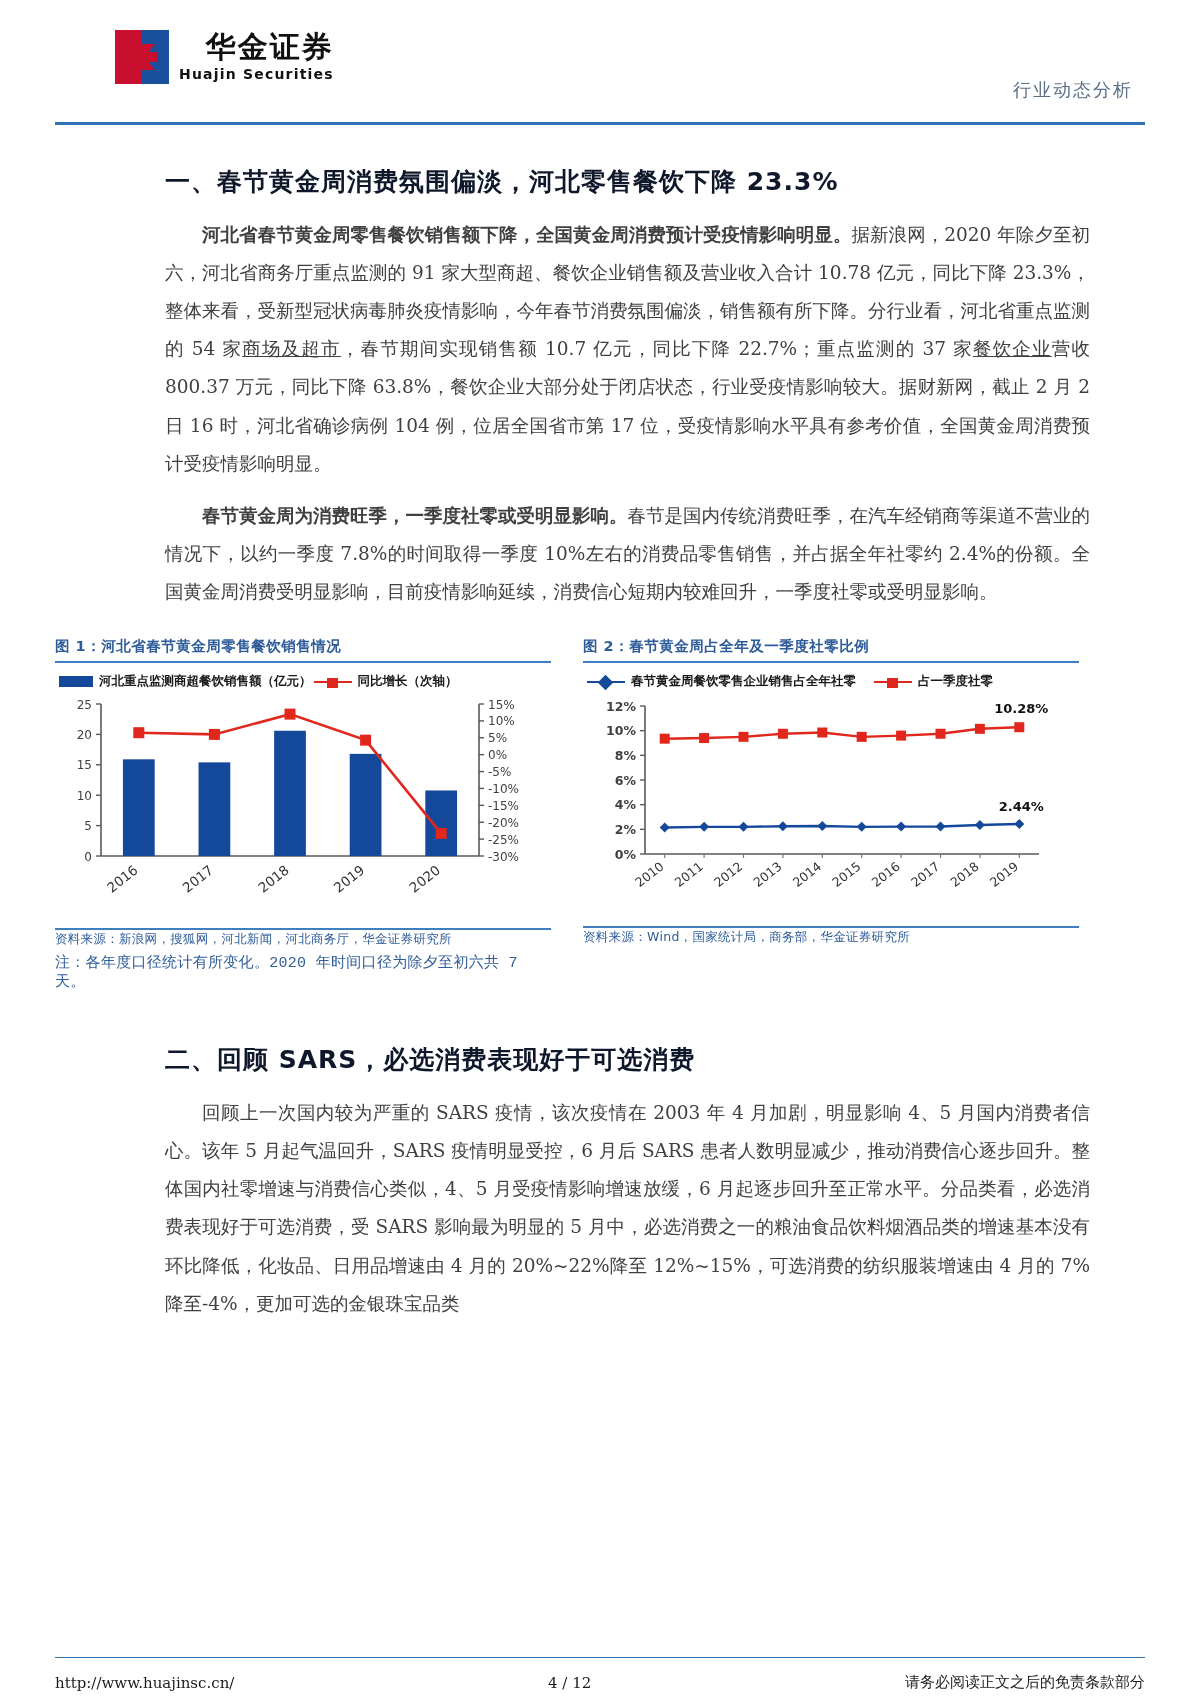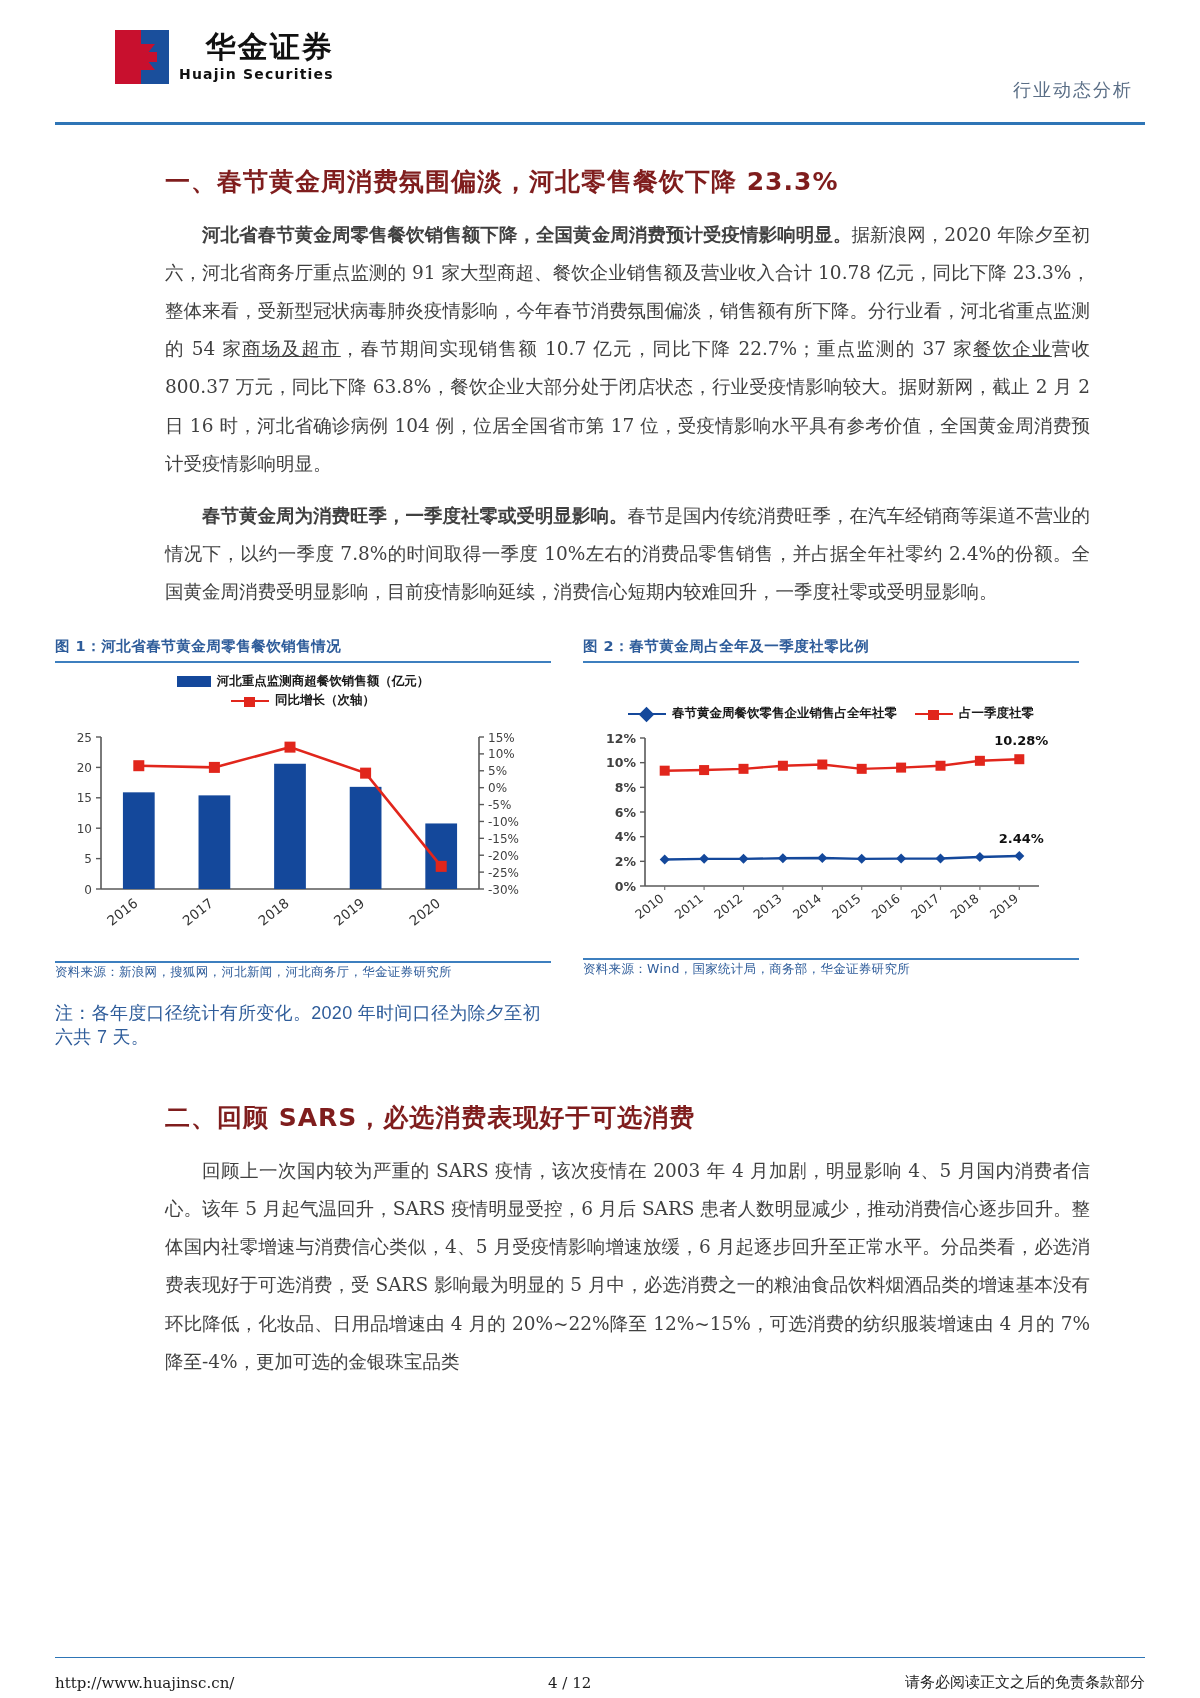--- a/index.html
+++ b/index.html
@@ -27,21 +27,21 @@
              color: #111; margin-top: 3px; }
   .header-right { position: absolute; right: 12px; bottom: 20px; font-size: 18px; color: #5a6e86;
                   font-family: "DejaVu Serif", serif; letter-spacing: 2px; }
   .header-rule { margin: 0 55px; height: 3px; background: #2e75b6; }
 
   
   .content { margin: 0 55px; padding-top: 10px; }
 
   h1.sec-title {
     font-family: "DejaVu Sans", sans-serif;
-    font-size: 25px; font-weight: 700; color: #7f1d1d;
+    font-size: 25px; font-weight: 700; color: #0f172a;
     margin: 30px 0 18px 110px; letter-spacing: 1px;
   }
   h2.sub-title {
     font-family: "DejaVu Sans", sans-serif;
     font-size: 22px; font-weight: 700; color: #2e5c9a;
     margin: 26px 0 16px 110px; letter-spacing: 1px;
   }
   p.body {
     font-size: 18.5px; line-height: 2.06; text-align: justify;
     margin: 0 55px 0 110px; color: #404040;
@@ -59,29 +59,29 @@
     font-family: "DejaVu Sans", sans-serif;
     font-size: 14.5px; color: #2e5c9a; font-weight: 600;
     padding-bottom: 5px; border-bottom: 2px solid #3d7fbf; letter-spacing: .5px;
   }
   .fig-body { border-bottom: 2px solid #3d7fbf; padding: 10px 4px 8px 4px; }
   .fig-src {
     font-family: "DejaVu Sans", sans-serif;
     font-size: 12.5px; color: #2e5c9a; padding-top: 1px; letter-spacing: .3px;
   }
   .fig-note {
-    font-family: Liberation Sans, sans-serif;
-    font-size: 18px; color: #2e5c9a; margin-top: 20px; letter-spacing: .3px;
-  }
-
-  
-  .legend { display: flex; flex-direction: column; align-items: center; gap: 2px; margin-bottom: 20px; }
+    font-family: Liberation Mono, monospace;
+    font-size: 15px; color: #2e5c9a; margin-top: 5px; letter-spacing: .3px;
+  }
+
+  
+  .legend { display: flex; flex-direction: row; align-items: center; gap: 2px; margin-bottom: 6px; }
   .legend-row { display: flex; align-items: center; gap: 6px; font-size: 12.5px;
                 font-family: "DejaVu Sans", sans-serif; font-weight: 700; color: #1a1a1a; }
-  .legend2 { display: flex; justify-content: center; gap: 18px; margin-bottom: 4px; margin-top: 32px; }
+  .legend2 { display: flex; justify-content: flex-start; gap: 18px; margin-bottom: 4px; }
   .lg-bar { width: 34px; height: 11px; background: #14489b; display: inline-block; }
   .lg-line-red { position: relative; width: 38px; height: 12px; display: inline-block; }
   .lg-line-red::before { content: ""; position: absolute; top: 5px; left: 0; width: 38px; height: 2.5px; background: #e1261c; }
   .lg-line-red::after { content: ""; position: absolute; top: 2px; left: 13px; width: 11px; height: 10px; background: #e1261c; }
   .lg-line-blue { position: relative; width: 38px; height: 12px; display: inline-block; }
   .lg-line-blue::before { content: ""; position: absolute; top: 5px; left: 0; width: 38px; height: 2.5px; background: #14489b; }
   .lg-line-blue::after { content: ""; position: absolute; top: 1px; left: 13px; width: 11px; height: 11px; background: #14489b;
                           transform: rotate(45deg); }
 
   svg text { font-family: "DejaVu Sans", sans-serif; }

